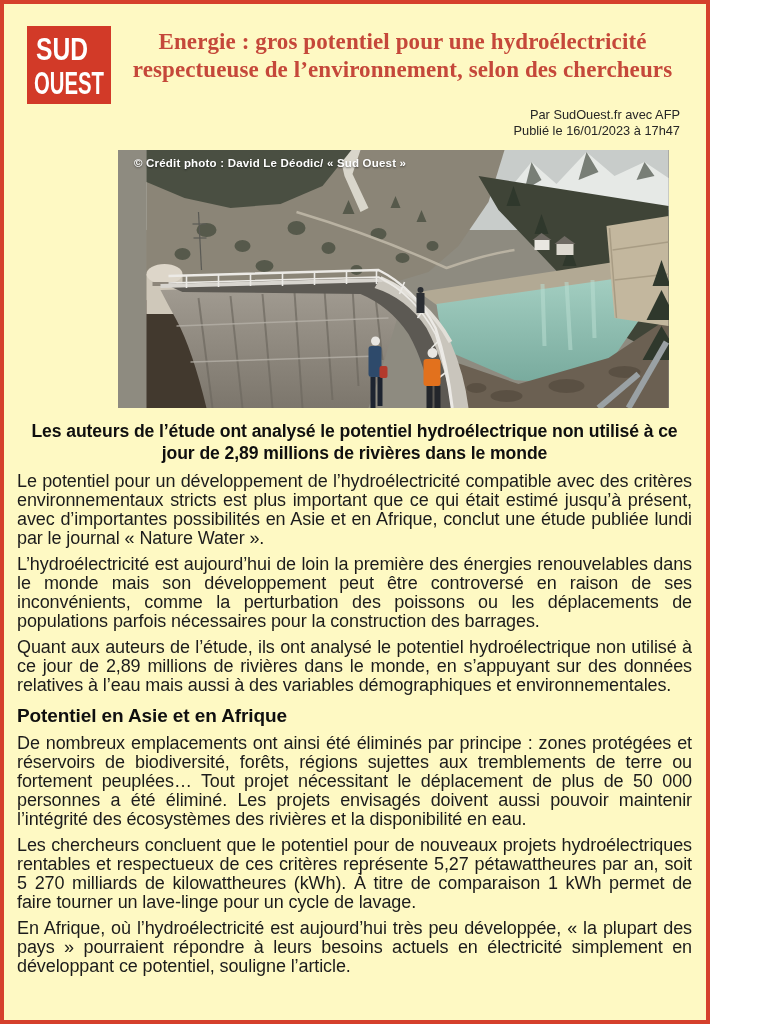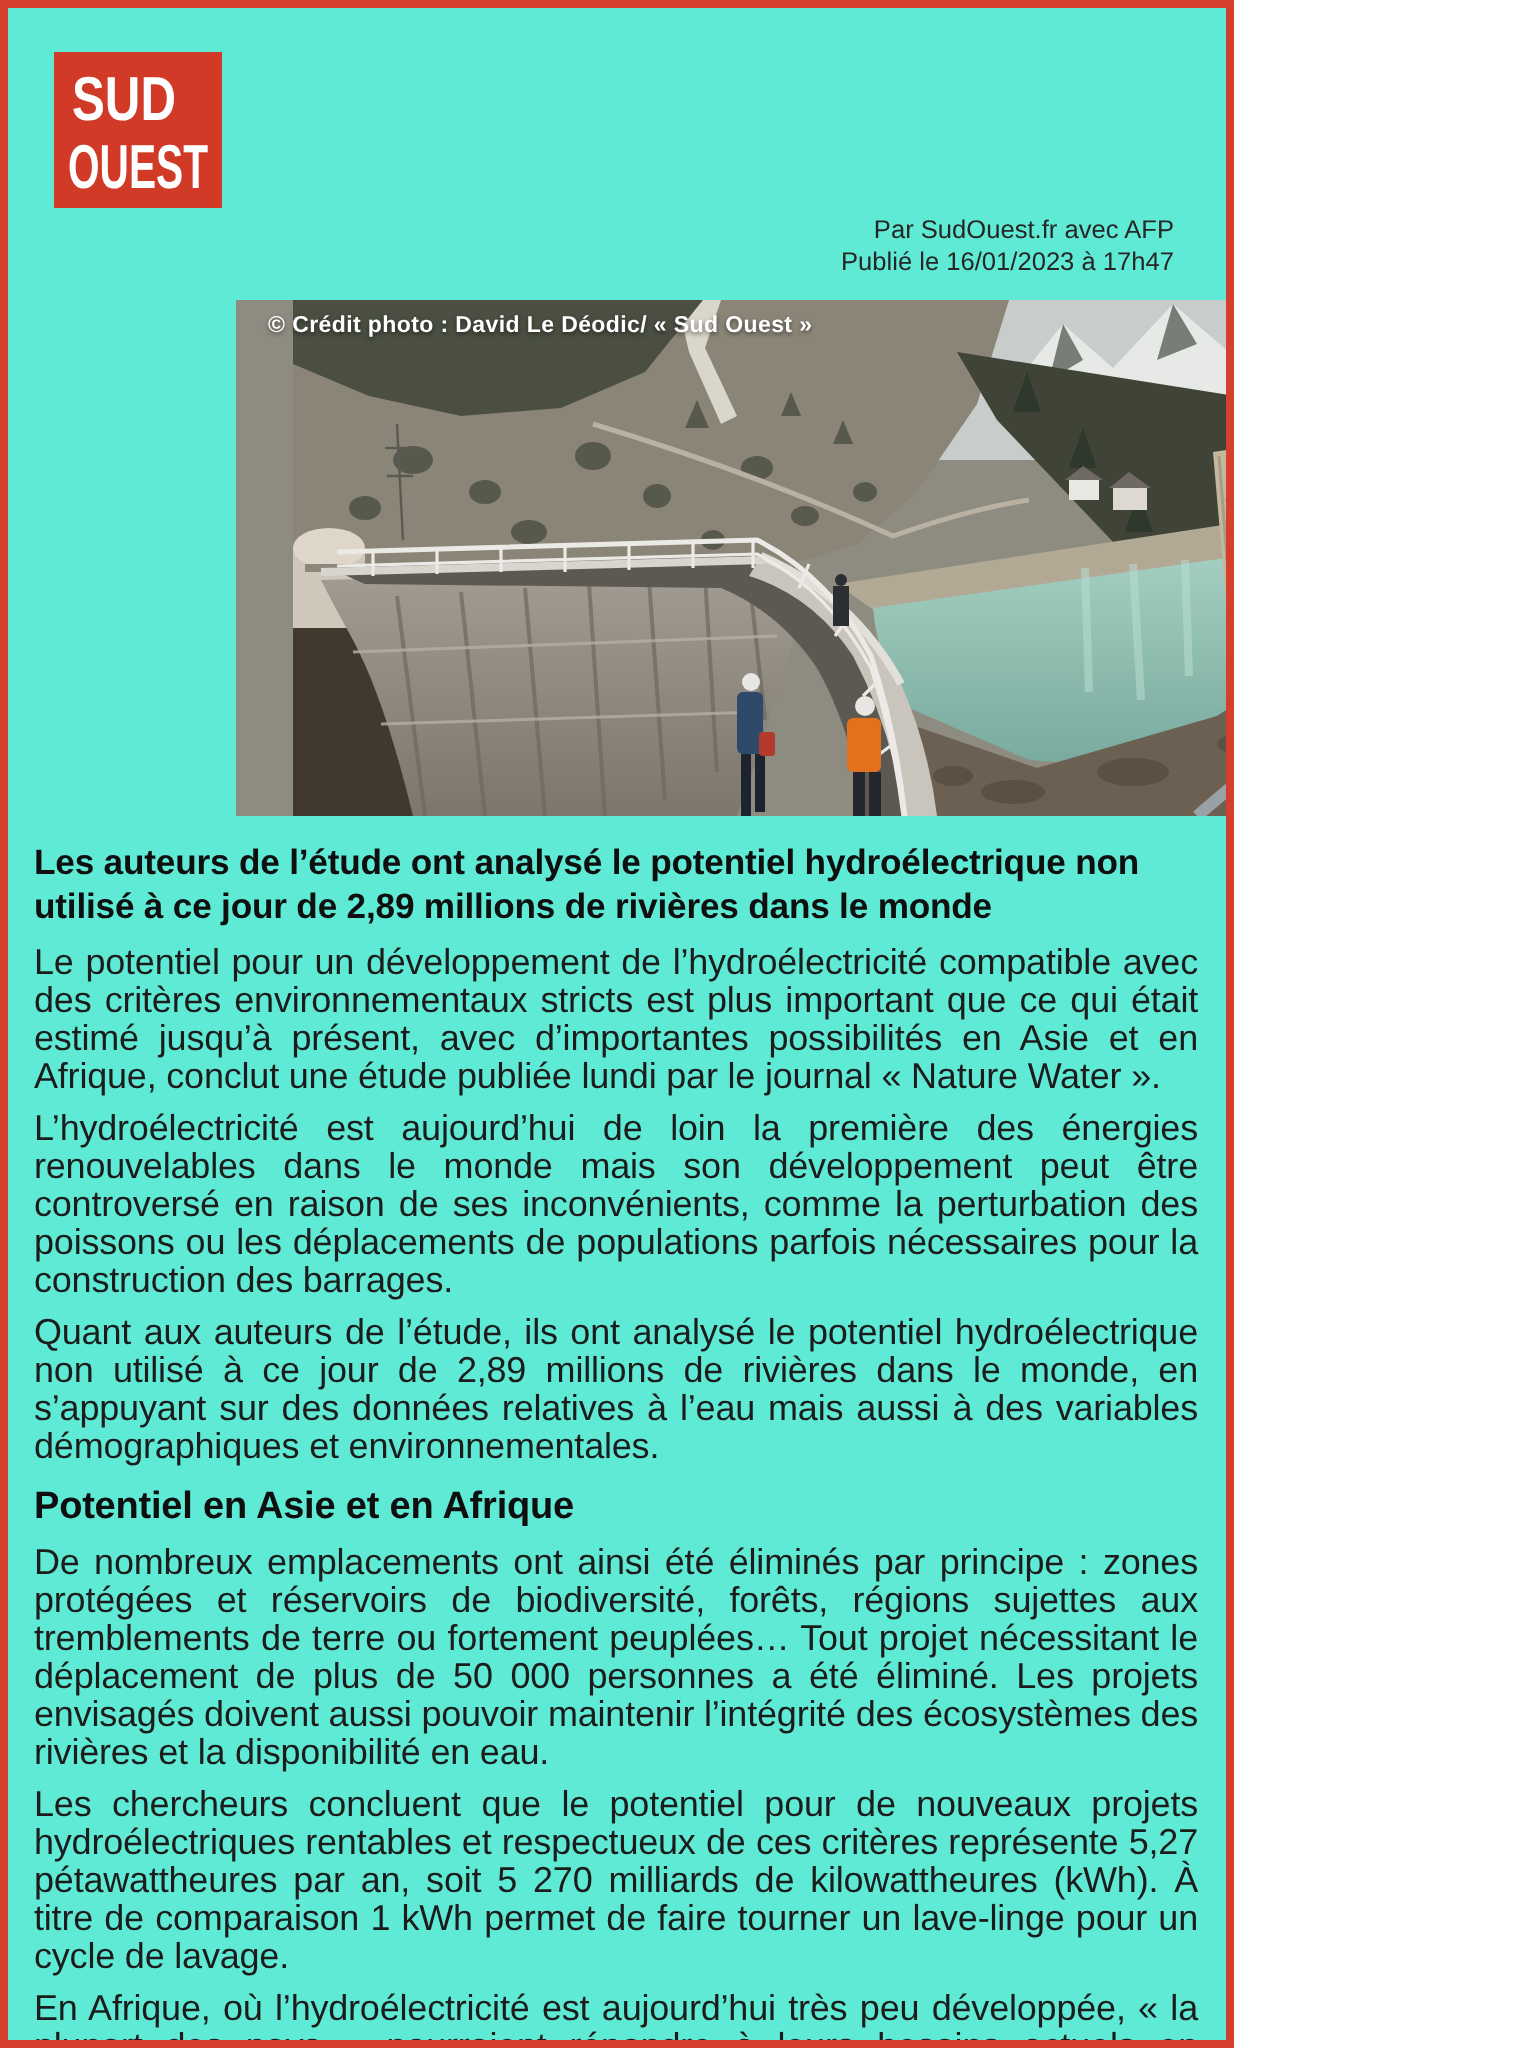--- a/index.html
+++ b/index.html
@@ -1,18 +1,18 @@
 <!DOCTYPE html>
 <html lang="fr"><head>
 <meta charset="utf-8">
 <style>
   html,body { margin:0; padding:0; background:#ffffff; }
   .page {
-    width:617px; height:1024px; box-sizing:border-box;
-    border:4px solid #d5402c; background:#5eead4;
+    width:710px; height:1024px; box-sizing:border-box;
+    border:4px solid #d5402c; background:#fef9c3;
     font-family:"Liberation Sans", sans-serif;
     overflow:hidden; position:relative;
   }
   .header { display:flex; align-items:flex-start; padding:22px 24px 0 23px; }
   .logo { width:84px; height:78px; flex:0 0 auto; display:block; }
   .title-wrap { flex:1; padding:0 2px 0 14px; }
   .title {
     margin:2px 0 0; font-family:"Liberation Serif","DejaVu Serif",serif;
     font-weight:600; font-size:23px; line-height:28px;
     color:#c5483a; text-align:center; letter-spacing:0.1px;
@@ -25,21 +25,21 @@
   }
   .photo svg { display:block; }
   .credit {
     position:absolute; top:7px; left:16px; color:#ffffff;
     font-size:11.5px; font-weight:bold; letter-spacing:0.2px;
     text-shadow:0 1px 2px rgba(0,0,0,0.5);
   }
   .article { padding:10px 14px 0 13px; color:#1b1b1b; }
   .headline {
     font-size:17.6px; line-height:21.5px; font-weight:bold;
-    color:#0f0f0f; margin:3px 0 8px; letter-spacing:-0.1px;
+    color:#0f0f0f; margin:3px 0 8px; letter-spacing:-0.1px;text-align:center;
   }
   .article p {
     font-size:18px; line-height:19px; margin:0 0 7px;
     text-align:justify; letter-spacing:-0.1px; color:#1c1c1c;
   }
   .section-heading {
     font-size:19px; line-height:23px; font-weight:bold;
     color:#0f0f0f; margin:9px 0 7px; letter-spacing:-0.1px;
   }
 </style>
@@ -47,20 +47,23 @@
 <body>
 
 <div class="page">
 
   <div class="header">
     <svg class="logo" viewBox="0 0 84 78" aria-hidden="true">
       <rect x="0" y="0" width="84" height="78" fill="#d23a28"></rect>
       <text x="9" y="34" textLength="52" lengthAdjust="spacingAndGlyphs" font-family="Liberation Sans, sans-serif" font-weight="bold" font-size="31" fill="#ffffff">SUD</text>
       <text x="7" y="68" textLength="70" lengthAdjust="spacingAndGlyphs" font-family="Liberation Sans, sans-serif" font-weight="bold" font-size="31" fill="#ffffff">OUEST</text>
     </svg>
+    <div class="title-wrap">
+      <h1 class="title">Energie : gros potentiel pour une hydroélectricité respectueuse de l’environnement, selon des chercheurs</h1>
+    </div>
   </div>
 
   <div class="byline-block">
     <div>Par SudOuest.fr avec AFP</div>
     <div>Publié le 16/01/2023 à 17h47</div>
   </div>
 
   <div class="photo">
     <svg viewBox="0 0 522 258" width="523" height="258" aria-hidden="true">
       <defs>

